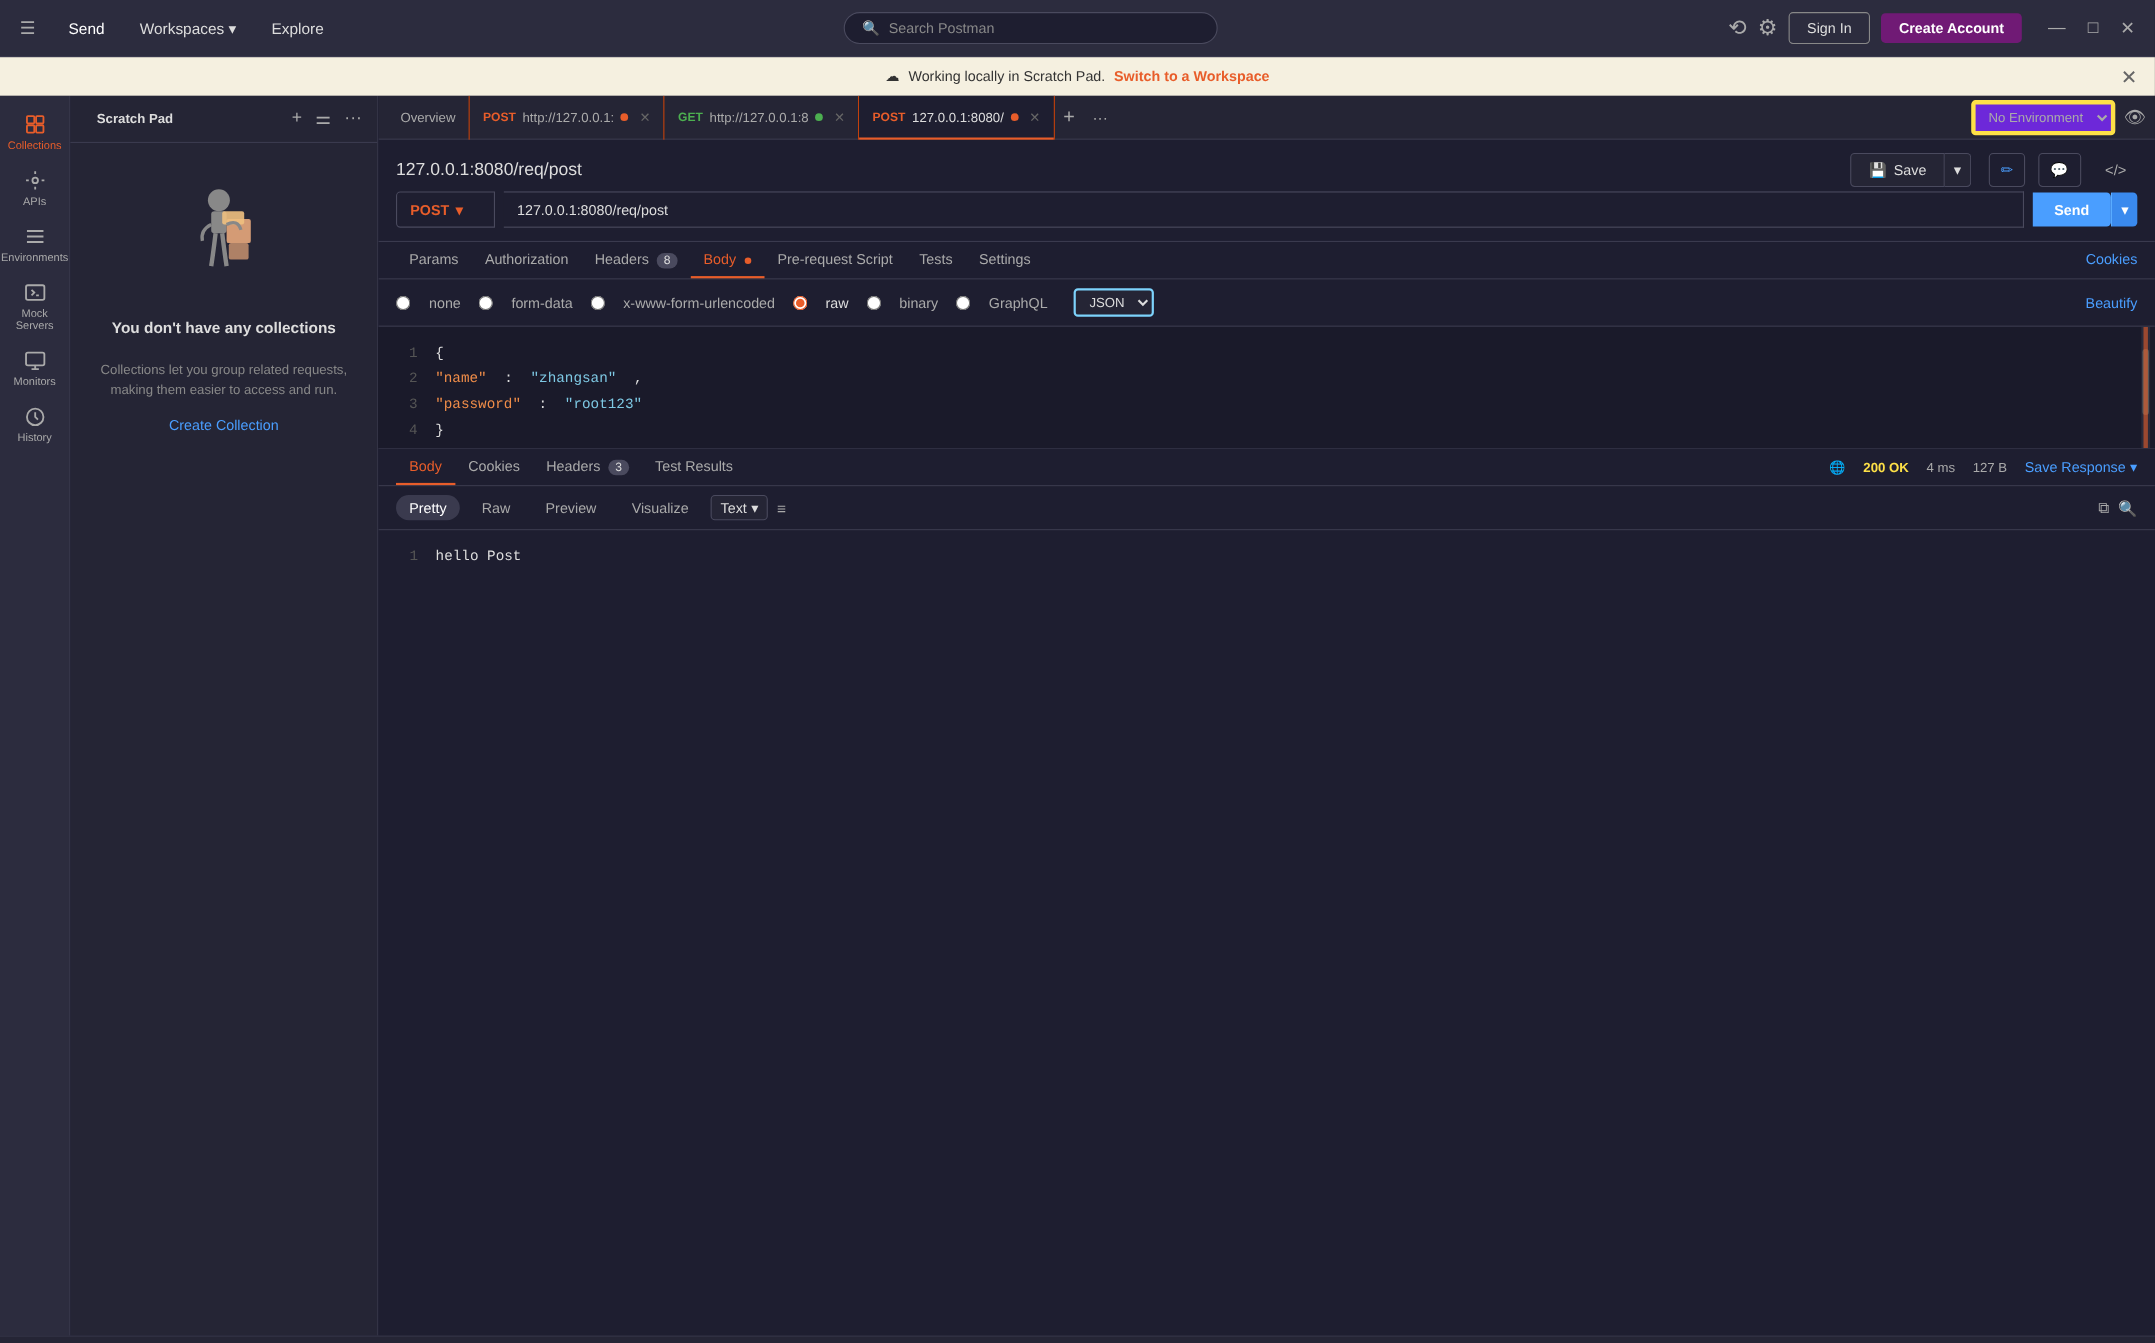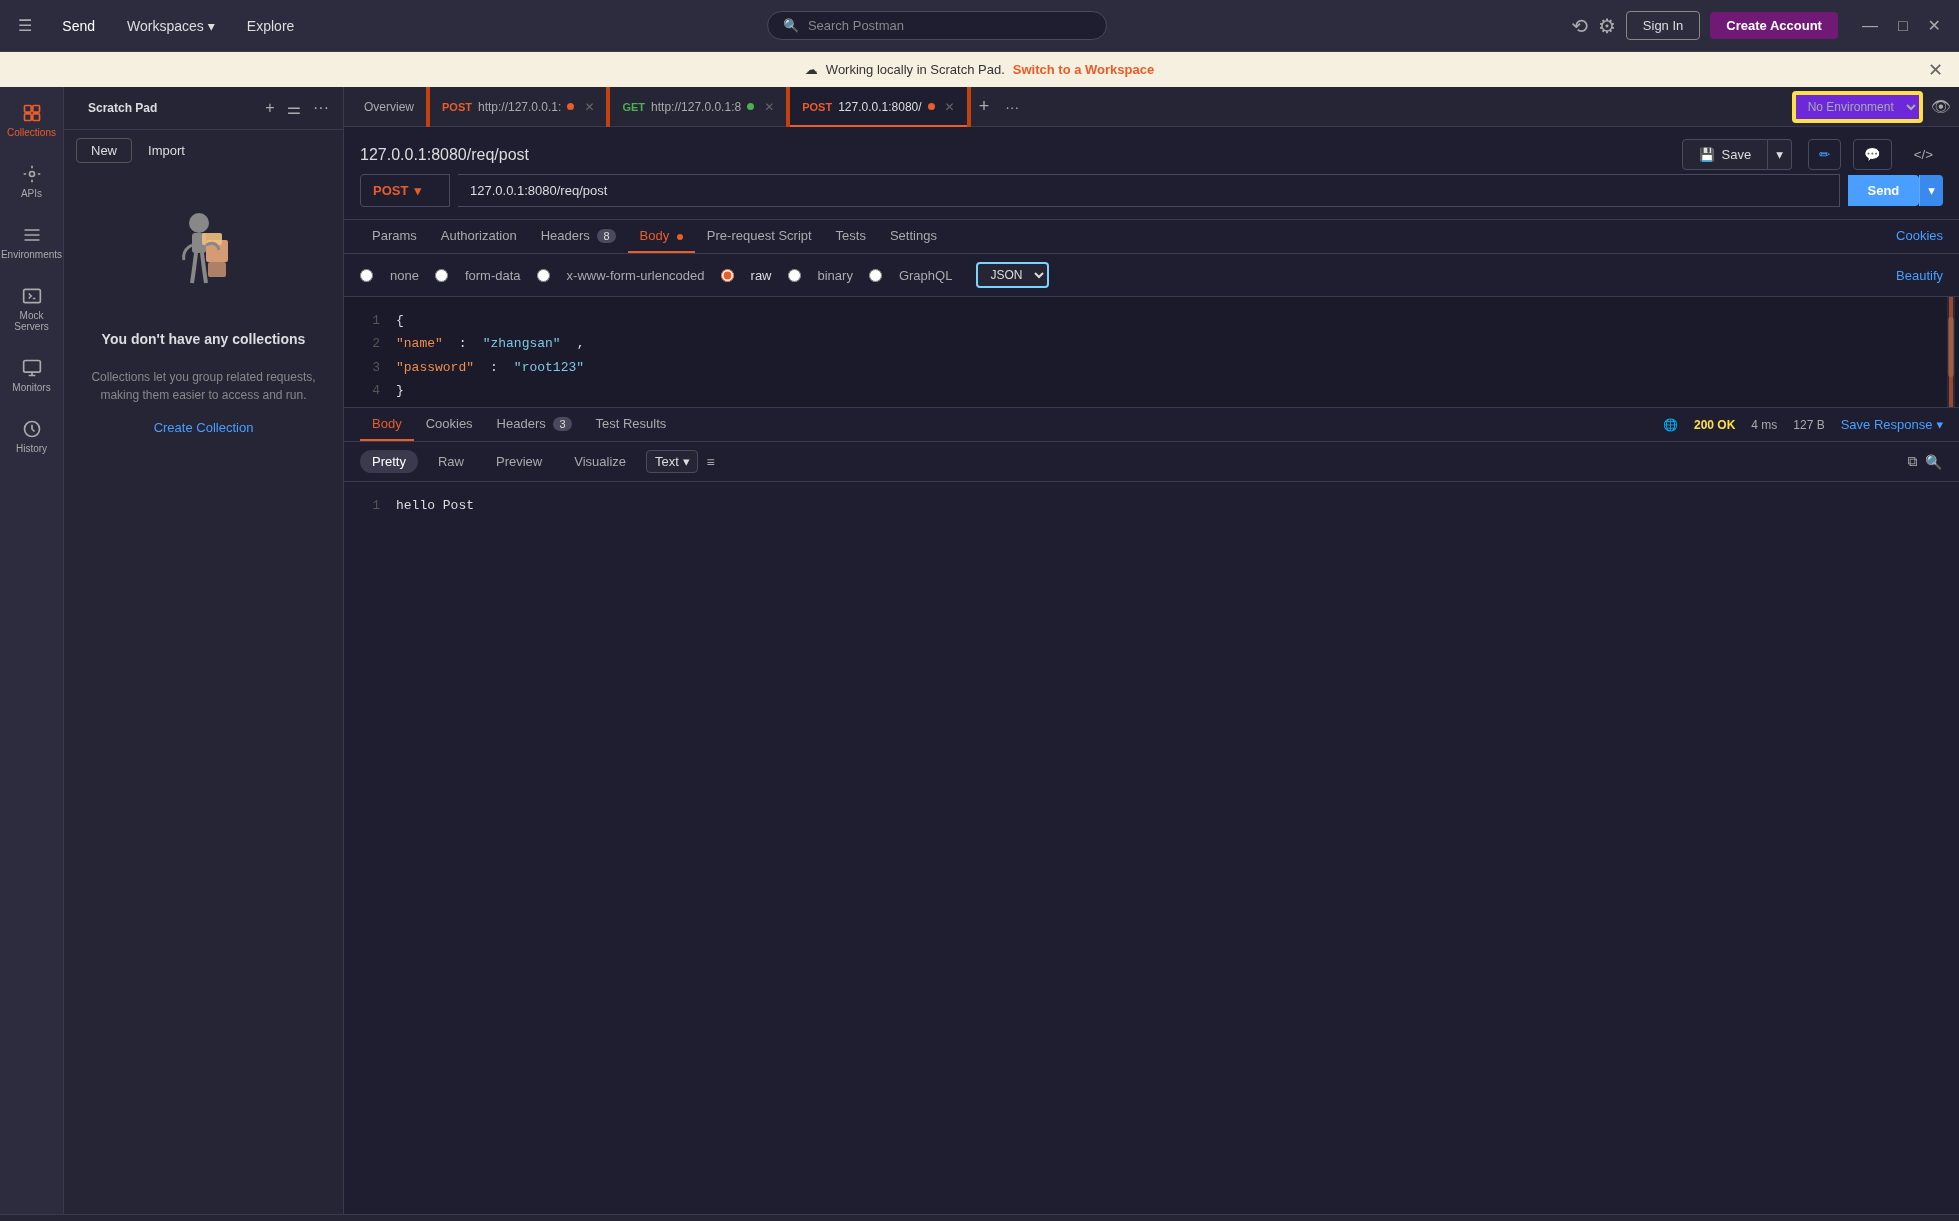--- a/index.html
+++ b/index.html
@@ -40,21 +40,21 @@
     .banner-close { position: absolute; right: 16px; background: none; border: none; cursor: pointer; font-size: 18px; color: #666; }
     .banner-link { color: #e85d2a; font-weight: 600; cursor: pointer; text-decoration: none; }
     
     
     .main-layout { display: flex; height: calc(100vh - 52px - 42px); }
     
     
     .icon-sidebar {
       width: 64px; background: #2c2c3e; border-right: 1px solid #3a3a4e;
       display: flex; flex-direction: column; align-items: center; padding: 8px 0;
-      gap: 10px;
+      gap: 0;
     }
     .icon-sidebar-item {
       display: flex; flex-direction: column; align-items: center; gap: 4px;
       padding: 8px 4px; cursor: pointer; border-radius: 4px; width: 56px;
       color: #aaa; font-size: 10px; text-align: center;
     }
     .icon-sidebar-item.active { color: #e85d2a; }
     .icon-sidebar-item svg { width: 20px; height: 20px; }
     
     
@@ -82,21 +82,21 @@
     
     .main-content { flex: 1; display: flex; flex-direction: column; background: #1e1e30; overflow: hidden; }
     
     
     .tab-bar {
       display: flex; align-items: center; background: #252535; border-bottom: 1px solid #3a3a4e;
       padding: 0 8px; height: 40px; gap: 0;
     }
     .tab {
       display: flex; align-items: center; gap: 6px; padding: 0 12px; height: 40px;
-      cursor: pointer; color: #aaa; font-size: 12px; border-right: 4px solid #c2410c;
+      cursor: pointer; color: #aaa; font-size: 12px; border-right: 1px solid #c2410c;
       white-space: nowrap; position: relative;
     }
     .tab.active { color: #fff; background: #1e1e30; }
     .tab.active::after { content: ''; position: absolute; bottom: 0; left: 0; right: 0; height: 2px; background: #e85d2a; }
     .tab-dot { width: 7px; height: 7px; border-radius: 50%; display: inline-block; }
     .tab-dot-orange { background: #e85d2a; }
     .tab-dot-green { background: #4caf50; }
     .tab-close { color: #666; font-size: 12px; margin-left: 4px; }
     .tab-add { background: none; border: none; color: #aaa; cursor: pointer; font-size: 18px; padding: 0 8px; }
     .tab-more { background: none; border: none; color: #aaa; cursor: pointer; font-size: 14px; padding: 0 8px; }
@@ -281,24 +281,20 @@
   </div>
 
   <div class="collections-panel">
     <div class="panel-header">
       <span class="scratch-pad-label">Scratch Pad</span>
       <div class="panel-actions">
         <button class="panel-action-btn">+</button>
         <button class="panel-action-btn">⚌</button>
         <button class="panel-action-btn">···</button>
       </div>
-    </div>
-    <div class="panel-btns">
-      <button class="new-btn">New</button>
-      <button class="import-btn">Import</button>
     </div>
     <div class="empty-state">
       <div class="empty-state-img">
         <svg viewBox="0 0 120 120">
 
           <circle cx="55" cy="28" r="10" fill="#888"></circle>
           <rect x="48" y="38" width="14" height="20" rx="3" fill="#888"></rect>
 
           <rect x="62" y="45" width="22" height="22" rx="2" fill="#e8a87c" opacity="0.9"></rect>
           <rect x="58" y="38" width="20" height="12" rx="2" fill="#f0c080" opacity="0.9"></rect>

